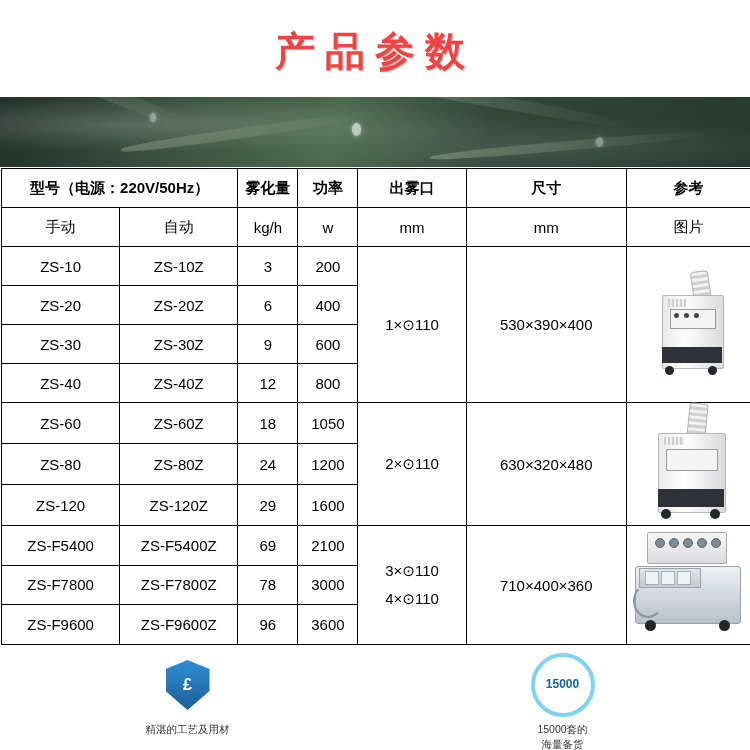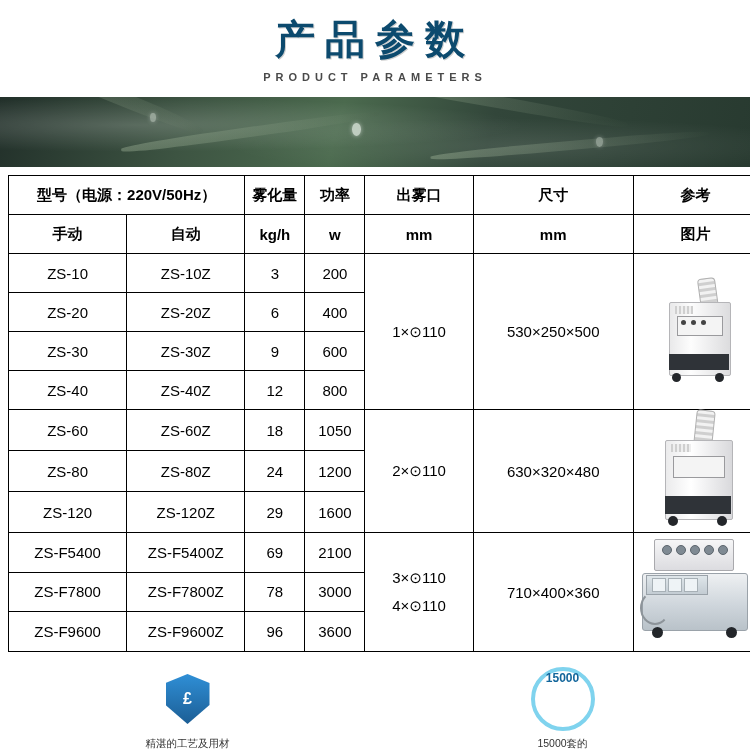--- a/index.html
+++ b/index.html
@@ -17,21 +17,21 @@
     display:flex;
     flex-direction:column;
     align-items:center;
     justify-content:center;
     position:relative;
   }
   .header-title{
     font-size:40px;
     font-weight:bold;
     letter-spacing:10px;
-    color:#0c4a6e;
+    color:#ef4444;
     line-height:1;
     margin-top:4px;
     text-shadow:1px 1px 0 #cfcfcf;
   }
   .header-sub{
     margin-top:12px;
     font-size:11px;
     letter-spacing:5px;
     color:#4a4a4a;
     font-weight:bold;
@@ -60,37 +60,37 @@
   .banner .drop{
     position:absolute;width:9px;height:13px;border-radius:50% 50% 55% 55%;
     background:rgba(225,235,225,.75);
     box-shadow:0 0 4px rgba(255,255,255,.5);
   }
   .banner .d1{left:352px;top:26px;}
   .banner .d2{left:150px;top:16px;width:6px;height:9px;opacity:.6;}
   .banner .d3{left:596px;top:40px;width:7px;height:10px;opacity:.55;}
 
   
-  .spec-wrap{padding:8px;}
+  .spec-wrap{padding:1px;}
   table.spec{
     border-collapse:collapse;
     width:750px;
     table-layout:fixed;
   }
   table.spec td{
     border:1px solid #000;
     text-align:center;
     vertical-align:middle;
     font-size:15px;
     color:#000;
     padding:0;
     height:38px;
   }
   .hdr td{font-weight:bold;font-size:15px;height:36px;}
-  .hdr2 td{font-weight:bold;font-size:15px;height:34px;margin-left:48px;}
+  .hdr2 td{font-weight:normal;font-size:15px;height:34px;margin-left:48px;}
   .col-model{width:118px;}
   .col-auto{width:118px;}
   .col-kg{width:60px;}
   .col-w{width:60px;}
   .col-out{width:108px;}
   .col-size{width:160px;}
   .col-pic{width:124px;}
   .unit{font-size:14px;font-weight:bold;}
   .outlet-line{line-height:1.9;font-size:15px;}
   .odot{font-size:15px;}
@@ -143,21 +143,21 @@
     display:flex;
     flex-direction:column;
     align-items:center;
   }
   .badge-art{height:62px;display:flex;align-items:center;justify-content:center;}
   .badge-text{
     font-size:10.5px;color:#333;line-height:1.45;margin-top:6px;
   }
   .num5000{
     position:relative;width:56px;height:56px;border-radius:50%;
-    border:4px solid #7fd3ee;display:flex;align-items:flex-start;justify-content:center;
+    border:4px solid #7fd3ee;display:flex;align-items:center;justify-content:center;
   }
   .num5000 span{font-size:12px;color:#13669b;font-weight:bold;margin-bottom:2px;}
   .medal{
     width:44px;height:44px;border-radius:50%;
     background:radial-gradient(circle at 35% 30%,#fff6cf,#e0b43a 70%,#b8862a);
     display:flex;align-items:center;justify-content:center;
     color:#6b4b10;font-size:11px;font-weight:bold;
     border:2px solid #d9ae3c;
   }
   .shield{
@@ -180,21 +180,20 @@
     width:50px;height:54px;
     background:linear-gradient(160deg,#e4532a,#b8321c);
     clip-path:polygon(30% 0,62% 6%,78% 22%,70% 40%,92% 54%,70% 70%,78% 100%,44% 82%,16% 100%,26% 62%,2% 44%,24% 34%);
   }
 </style>
 </head>
 <body>
 
 <div class="header">
   <div class="header-title">产品参数</div>
-  <div class="header-sub">PRODUCT PARAMETERS</div>
 </div>
 
 <div class="banner">
   <div class="blade b1"></div>
   <div class="blade b2"></div>
   <div class="blade b3"></div>
   <div class="blade b4"></div>
   <div class="drop d1"></div>
   <div class="drop d2"></div>
   <div class="drop d3"></div>
@@ -229,21 +228,21 @@
       <td class="unit">mm</td>
       <td>图片</td>
     </tr>
 
     <tr>
       <td>ZS-10</td>
       <td>ZS-10Z</td>
       <td>3</td>
       <td>200</td>
       <td rowspan="4" class="odot">1×⊙110</td>
-      <td rowspan="4">530×250×500</td>
+      <td rowspan="4">530×390×400</td>
       <td rowspan="4" class="pic-cell">
         <div class="machine mA">
           <div class="hose"></div>
           <div class="body"></div>
           <div class="vent"></div>
           <div class="panel"></div>
           <div class="knob" style="left:34px"></div>
           <div class="knob" style="left:44px"></div>
           <div class="knob" style="left:54px"></div>
           <div class="darkband"></div>

